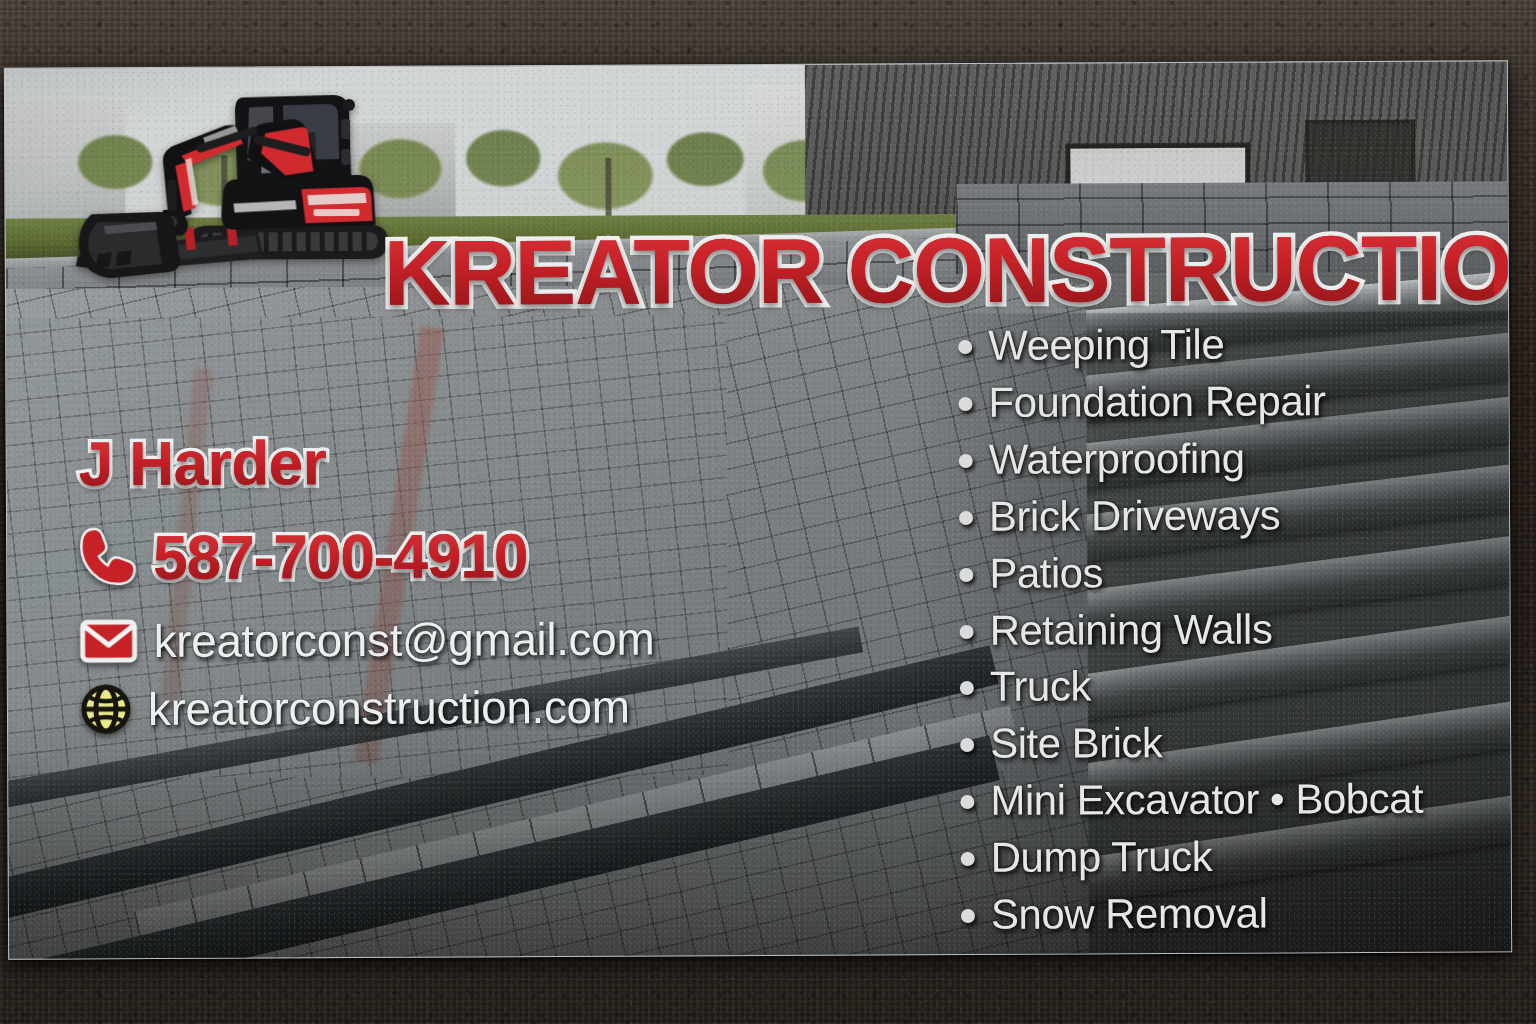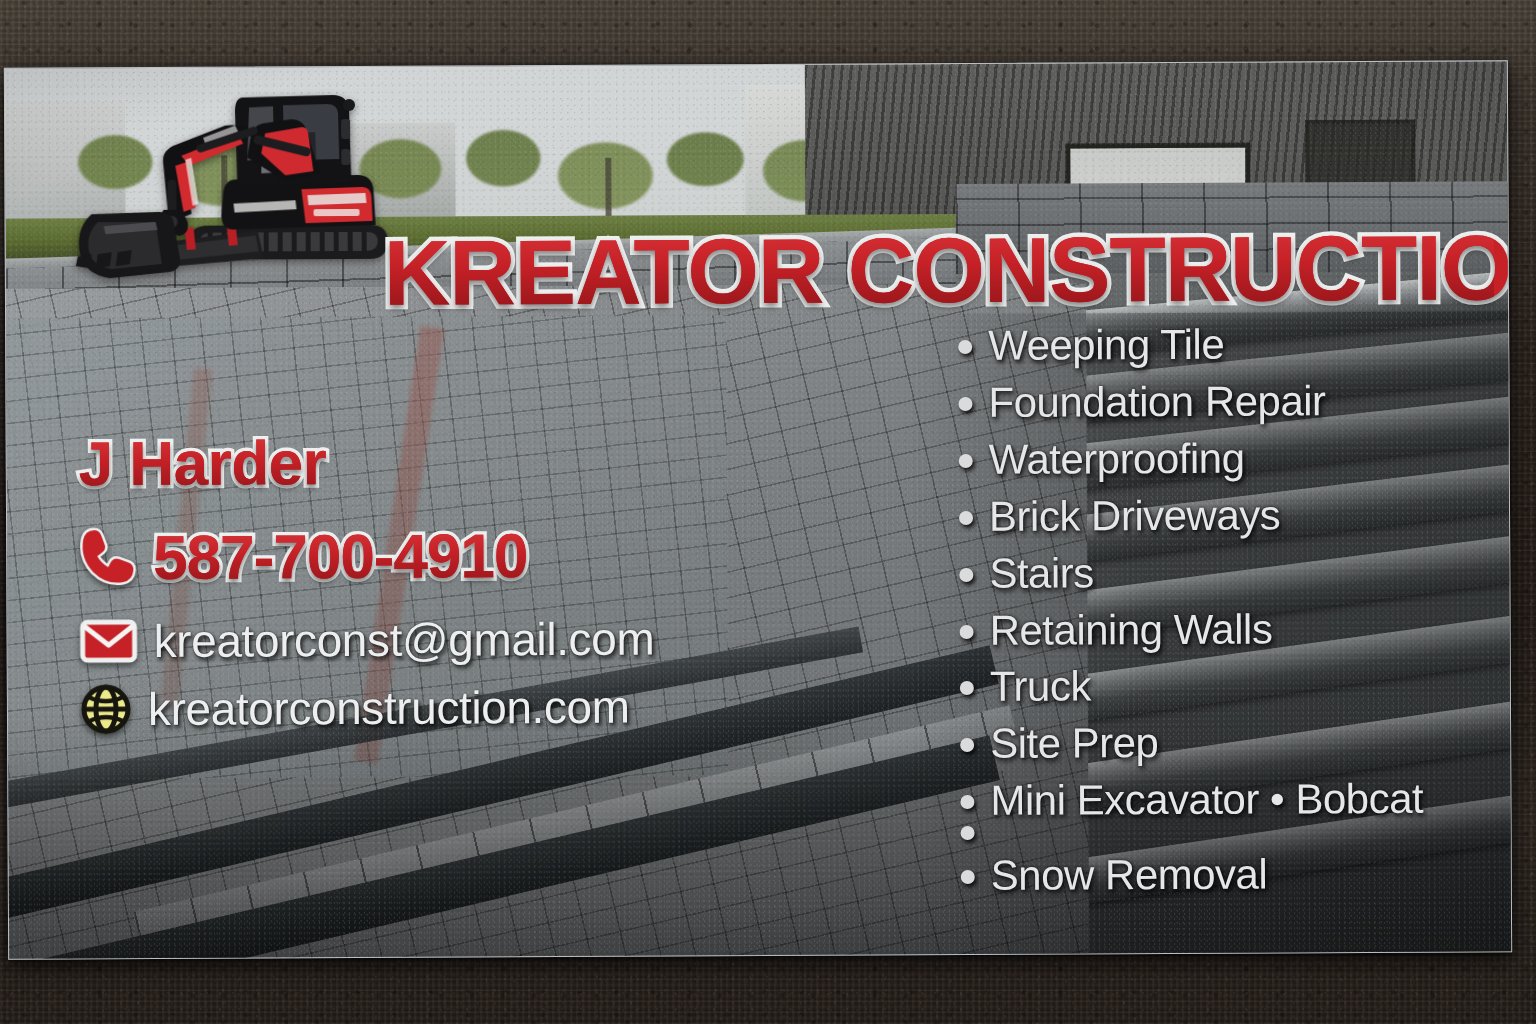--- a/index.html
+++ b/index.html
@@ -505,40 +505,41 @@
         <div class="svc">
           <span class="dot"></span>
           <span class="svc-label">Waterproofing</span>
         </div>
         <div class="svc">
           <span class="dot"></span>
           <span class="svc-label">Brick Driveways</span>
         </div>
         <div class="svc">
           <span class="dot"></span>
-          <span class="svc-label">Stairs</span>
+          <span class="svc-label">Patios</span>
         </div>
         <div class="svc">
           <span class="dot"></span>
           <span class="svc-label">Retaining Walls</span>
         </div>
         <div class="svc">
           <span class="dot"></span>
           <span class="svc-label">Truck</span>
         </div>
         <div class="svc">
           <span class="dot"></span>
-          <span class="svc-label">Site Prep</span>
+          <span class="svc-label">Site Brick</span>
         </div>
         <div class="svc">
           <span class="dot"></span>
           <span class="svc-label">Mini Excavator • Bobcat</span>
         </div>
         <div class="svc">
           <span class="dot"></span>
+          <span class="svc-label">Dump Truck</span>
         </div>
         <div class="svc">
           <span class="dot"></span>
           <span class="svc-label">Snow Removal</span>
         </div>
       </div>
 
   </div>
 </div>
 

